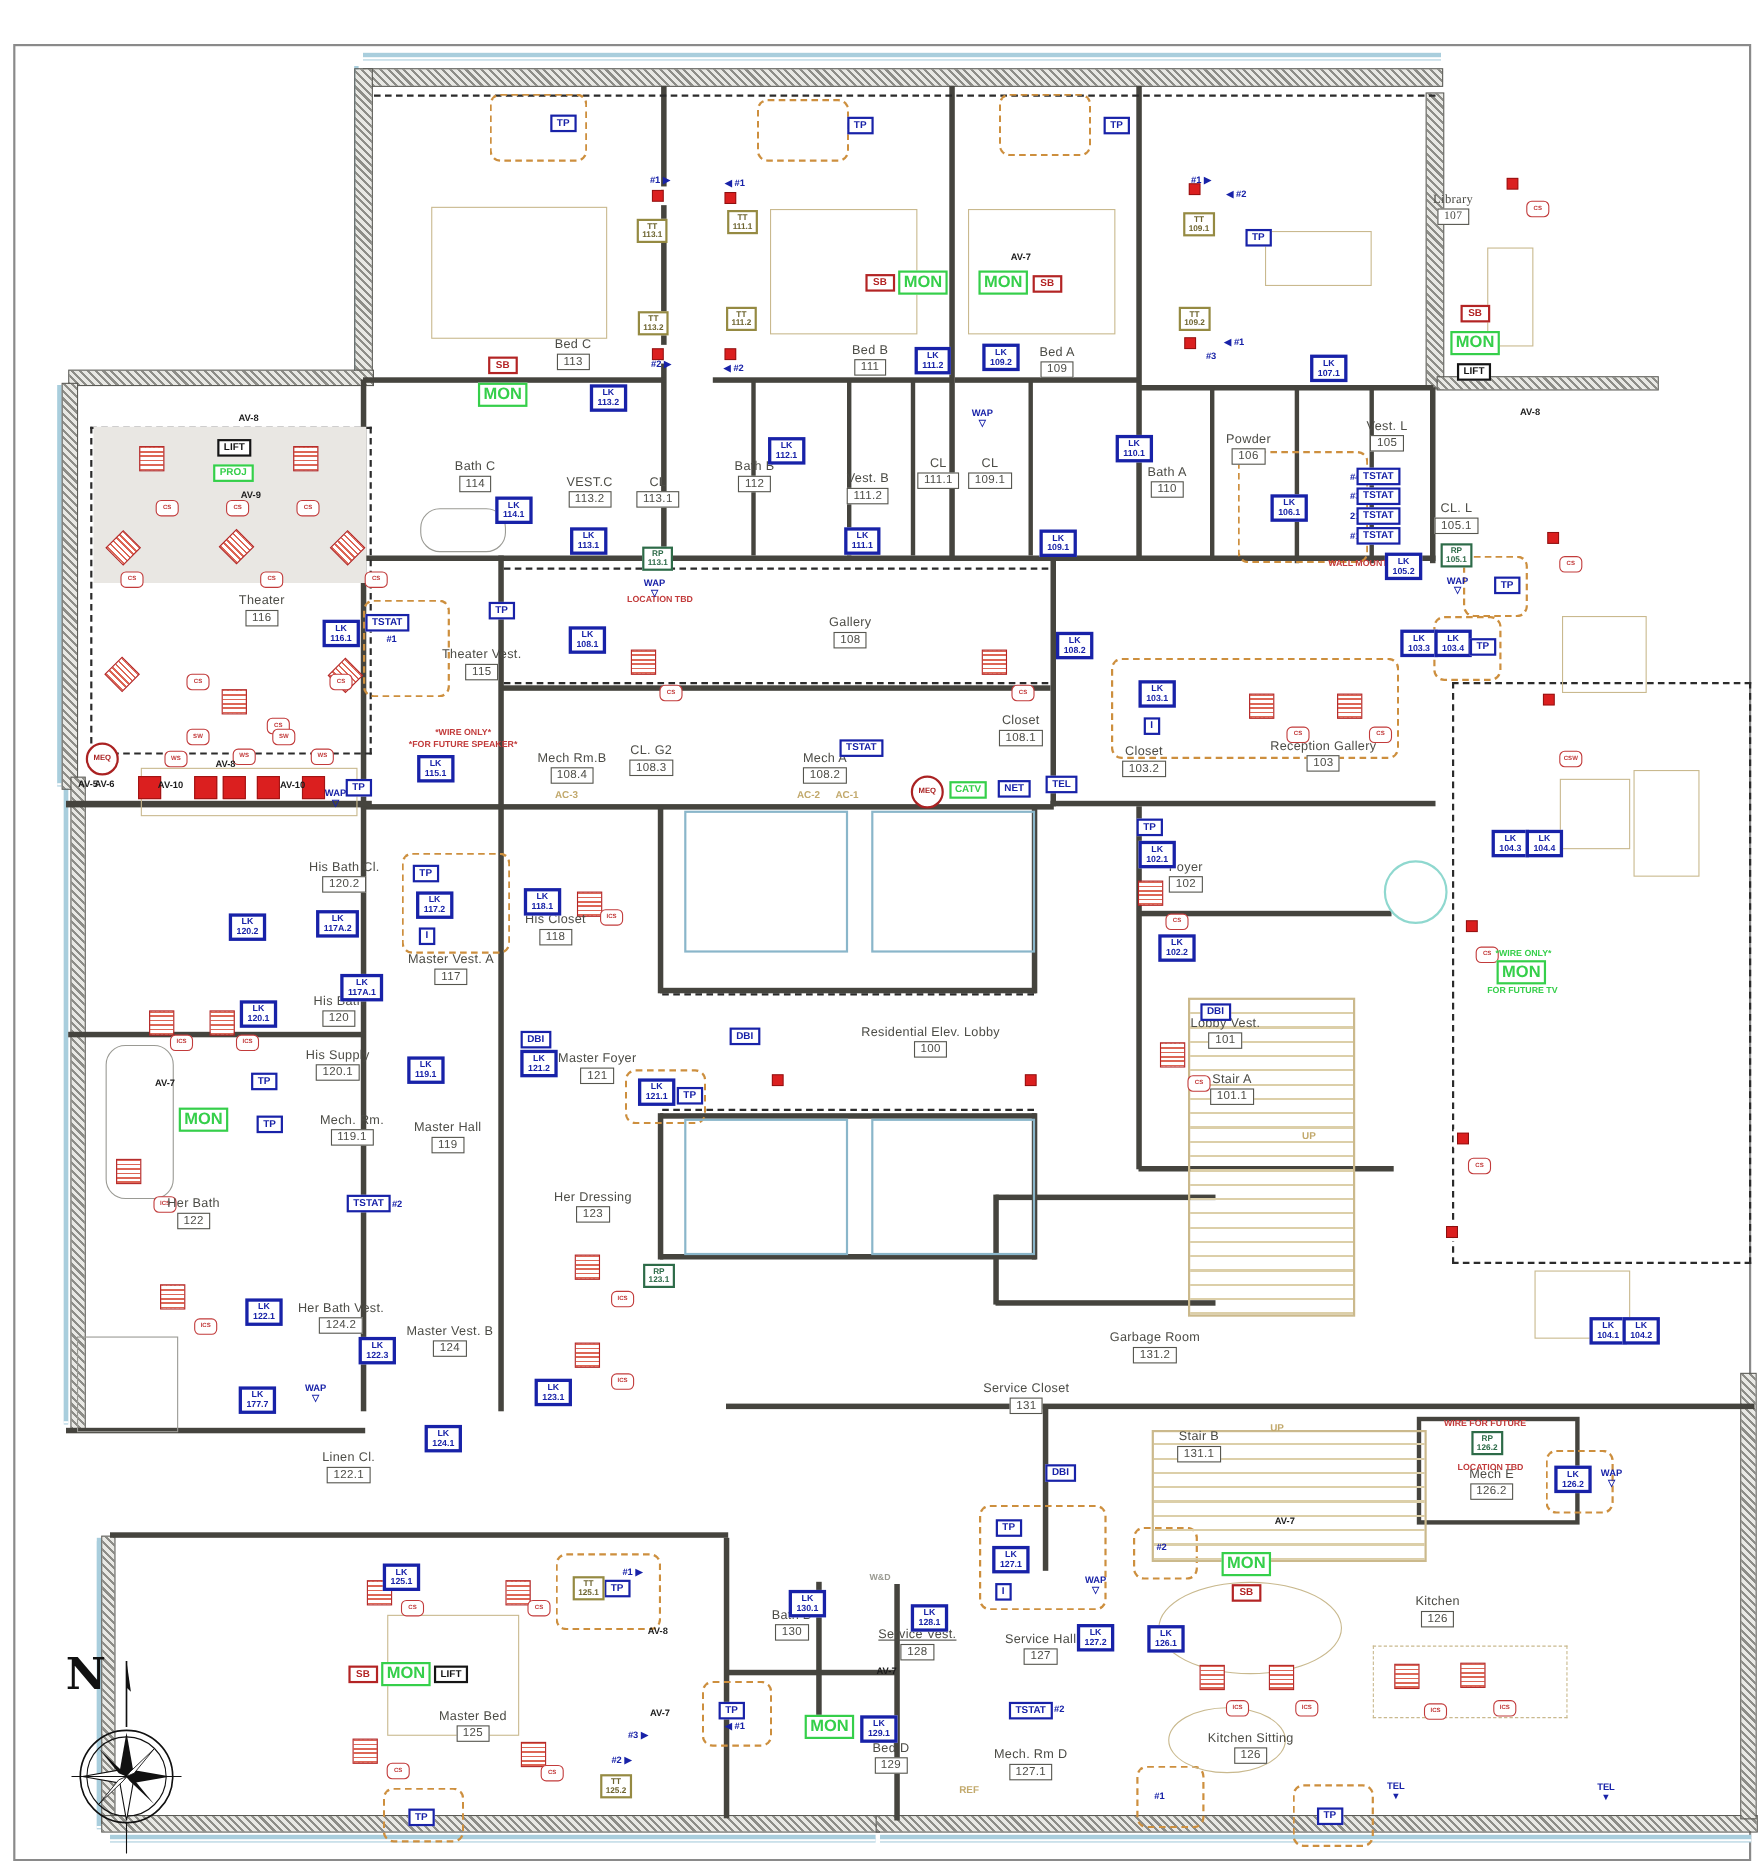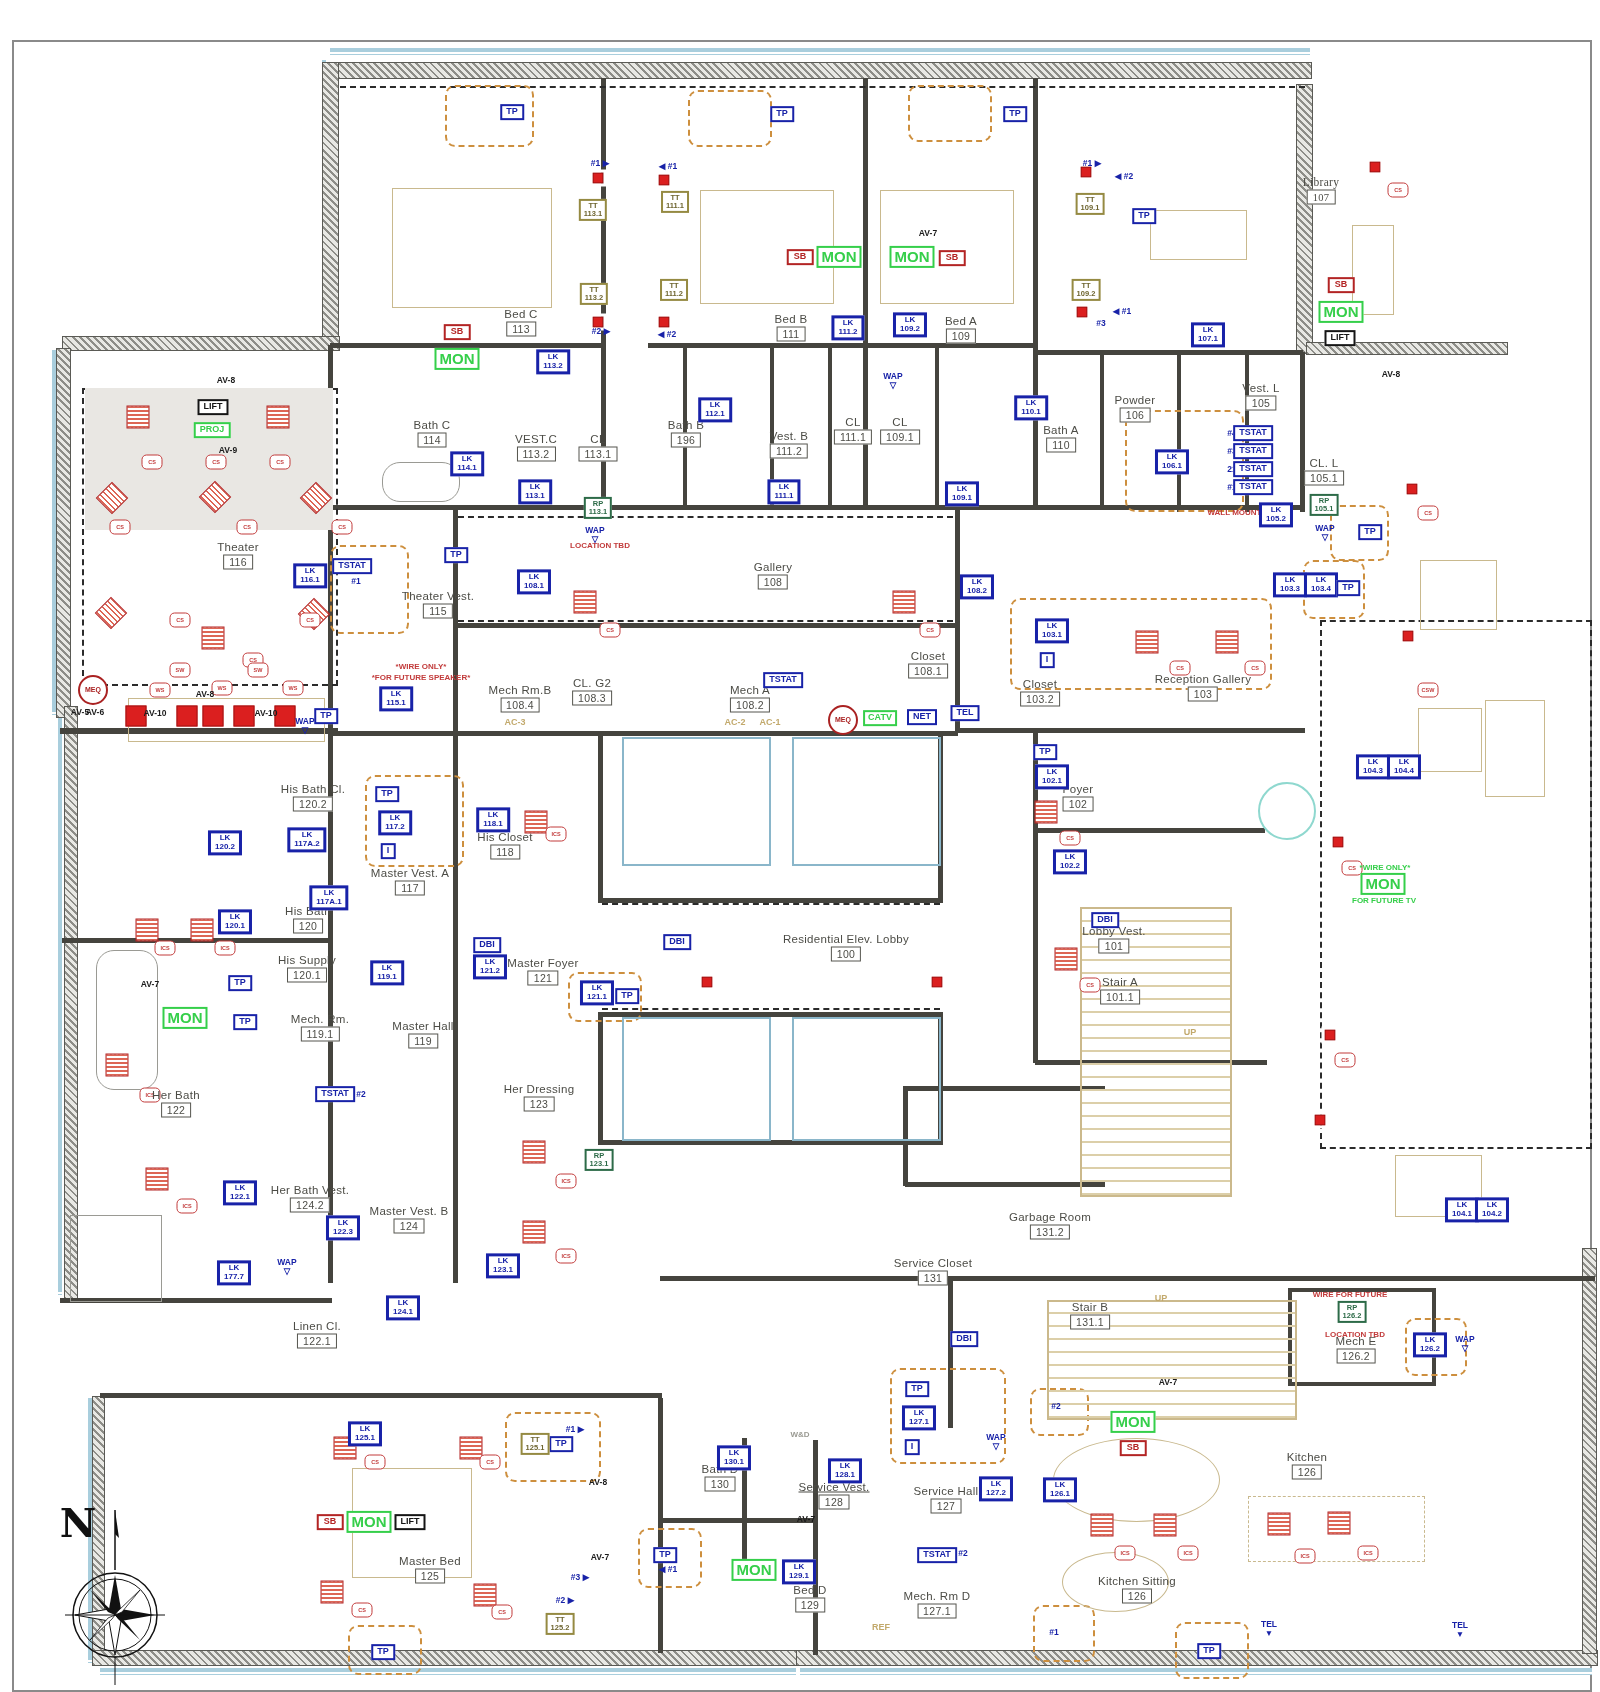--- a/index.html
+++ b/index.html
@@ -190,21 +190,21 @@
       <div class="fix" style="left: 1418px; top: 708px; width: 62px; height: 62px;"></div>
       <div class="fix" style="left: 1485px; top: 700px; width: 58px; height: 95px;"></div>
       <div class="fix" style="left: 1395px; top: 1155px; width: 85px; height: 60px;"></div>
       <div class="room" style="left: 521px; top: 322px; transform: translate(-50%, -50%);"><div>Bed C</div><div class="num">113</div></div>
       <div class="room" style="left: 791px; top: 327px; transform: translate(-50%, -50%);"><div>Bed B</div><div class="num">111</div></div>
       <div class="room" style="left: 961px; top: 329px; transform: translate(-50%, -50%);"><div>Bed A</div><div class="num">109</div></div>
       <div class="room" style="left: 1321px; top: 190px; transform: translate(-50%, -50%); font-family: Liberation Serif, serif;"><div>Library</div><div class="num">107</div></div>
       <div class="room" style="left: 432px; top: 433px; transform: translate(-50%, -50%);"><div>Bath C</div><div class="num">114</div></div>
       <div class="room" style="left: 536px; top: 447px; transform: translate(-50%, -50%);"><div>VEST.C</div><div class="num">113.2</div></div>
       <div class="room" style="left: 598px; top: 447px; transform: translate(-50%, -50%);"><div>CL</div><div class="num">113.1</div></div>
-      <div class="room" style="left: 686px; top: 433px; transform: translate(-50%, -50%);"><div>Bath B</div><div class="num">196</div></div>
+      <div class="room" style="left: 686px; top: 433px; transform: translate(-50%, -50%);"><div>Bath B</div><div class="num">112</div></div>
       <div class="room" style="left: 789px; top: 444px; transform: translate(-50%, -50%);"><div>Vest. B</div><div class="num">111.2</div></div>
       <div class="room" style="left: 853px; top: 430px; transform: translate(-50%, -50%);"><div>CL</div><div class="num">111.1</div></div>
       <div class="room" style="left: 900px; top: 430px; transform: translate(-50%, -50%);"><div>CL</div><div class="num">109.1</div></div>
       <div class="room" style="left: 1061px; top: 438px; transform: translate(-50%, -50%);"><div>Bath A</div><div class="num">110</div></div>
       <div class="room" style="left: 1135px; top: 408px; transform: translate(-50%, -50%);"><div>Powder</div><div class="num">106</div></div>
       <div class="room" style="left: 1261px; top: 396px; transform: translate(-50%, -50%);"><div>Vest. L</div><div class="num">105</div></div>
       <div class="room" style="left: 1324px; top: 471px; transform: translate(-50%, -50%);"><div>CL. L</div><div class="num">105.1</div></div>
       <div class="room" style="left: 238px; top: 555px; transform: translate(-50%, -50%);"><div>Theater</div><div class="num">116</div></div>
       <div class="room" style="left: 438px; top: 604px; transform: translate(-50%, -50%);"><div>Theater Vest.</div><div class="num">115</div></div>
       <div class="room" style="left: 773px; top: 575px; transform: translate(-50%, -50%);"><div>Gallery</div><div class="num">108</div></div>
@@ -217,21 +217,21 @@
       <div class="room" style="left: 1078px; top: 797px; transform: translate(-50%, -50%);"><div>Foyer</div><div class="num">102</div></div>
       <div class="room" style="left: 313px; top: 797px; transform: translate(-50%, -50%);"><div>His Bath Cl.</div><div class="num">120.2</div></div>
       <div class="room" style="left: 505px; top: 845px; transform: translate(-50%, -50%);"><div>His Closet</div><div class="num">118</div></div>
       <div class="room" style="left: 410px; top: 881px; transform: translate(-50%, -50%); text-align: center;"><div>Master Vest. A</div><div class="num">117</div></div>
       <div class="room" style="left: 308px; top: 919px; transform: translate(-50%, -50%);"><div>His Bath</div><div class="num">120</div></div>
       <div class="room" style="left: 307px; top: 968px; transform: translate(-50%, -50%);"><div>His Supply</div><div class="num">120.1</div></div>
       <div class="room" style="left: 543px; top: 971px; transform: translate(-50%, -50%);"><div>Master Foyer</div><div class="num">121</div></div>
       <div class="room" style="left: 846px; top: 947px; transform: translate(-50%, -50%);"><div>Residential Elev. Lobby</div><div class="num">100</div></div>
       <div class="room" style="left: 1114px; top: 939px; transform: translate(-50%, -50%);"><div>Lobby Vest.</div><div class="num">101</div></div>
       <div class="room" style="left: 320px; top: 1027px; transform: translate(-50%, -50%);"><div>Mech. Rm.</div><div class="num">119.1</div></div>
-      <div class="room" style="left: 407px; top: 1034px; transform: translate(-50%, -50%); margin-left: 16px;"><div>Master Hall</div><div class="num">119</div></div>
+      <div class="room" style="left: 407px; top: 1034px; transform: translate(-50%, -50%);"><div>Master Hall</div><div class="num">119</div></div>
       <div class="room" style="left: 176px; top: 1103px; transform: translate(-50%, -50%);"><div>Her Bath</div><div class="num">122</div></div>
       <div class="room" style="left: 539px; top: 1097px; transform: translate(-50%, -50%);"><div>Her Dressing</div><div class="num">123</div></div>
       <div class="room" style="left: 1120px; top: 990px; transform: translate(-50%, -50%);"><div>Stair A</div><div class="num">101.1</div></div>
       <div class="room" style="left: 310px; top: 1198px; transform: translate(-50%, -50%);"><div>Her Bath Vest.</div><div class="num">124.2</div></div>
       <div class="room" style="left: 409px; top: 1219px; transform: translate(-50%, -50%);"><div>Master Vest. B</div><div class="num">124</div></div>
       <div class="room" style="left: 1050px; top: 1225px; transform: translate(-50%, -50%);"><div>Garbage Room</div><div class="num">131.2</div></div>
       <div class="room" style="left: 933px; top: 1271px; transform: translate(-50%, -50%);"><div>Service Closet</div><div class="num">131</div></div>
       <div class="room" style="left: 1090px; top: 1315px; transform: translate(-50%, -50%);"><div>Stair B</div><div class="num">131.1</div></div>
       <div class="room" style="left: 317px; top: 1334px; transform: translate(-50%, -50%);"><div>Linen Cl.</div><div class="num">122.1</div></div>
       <div class="room" style="left: 1356px; top: 1349px; transform: translate(-50%, -50%);"><div>Mech E</div><div class="num">126.2</div></div>

